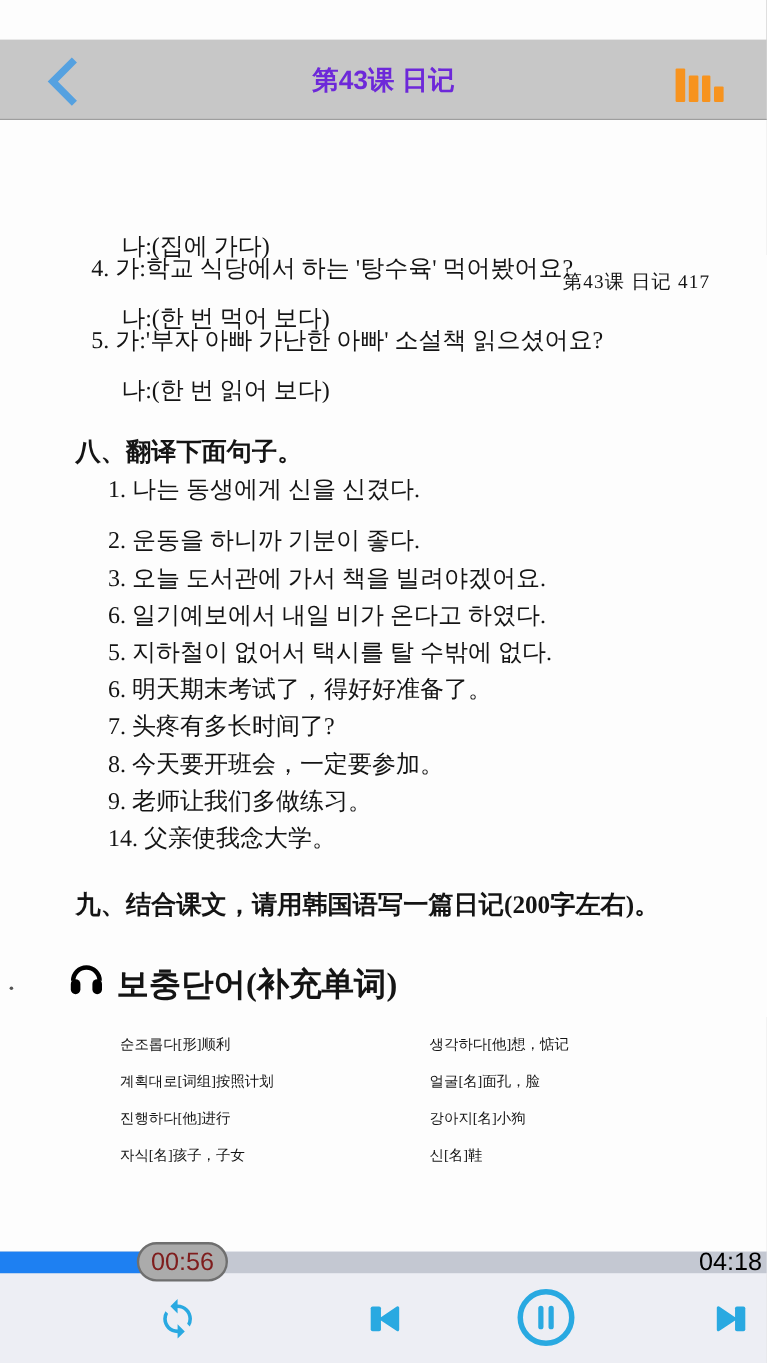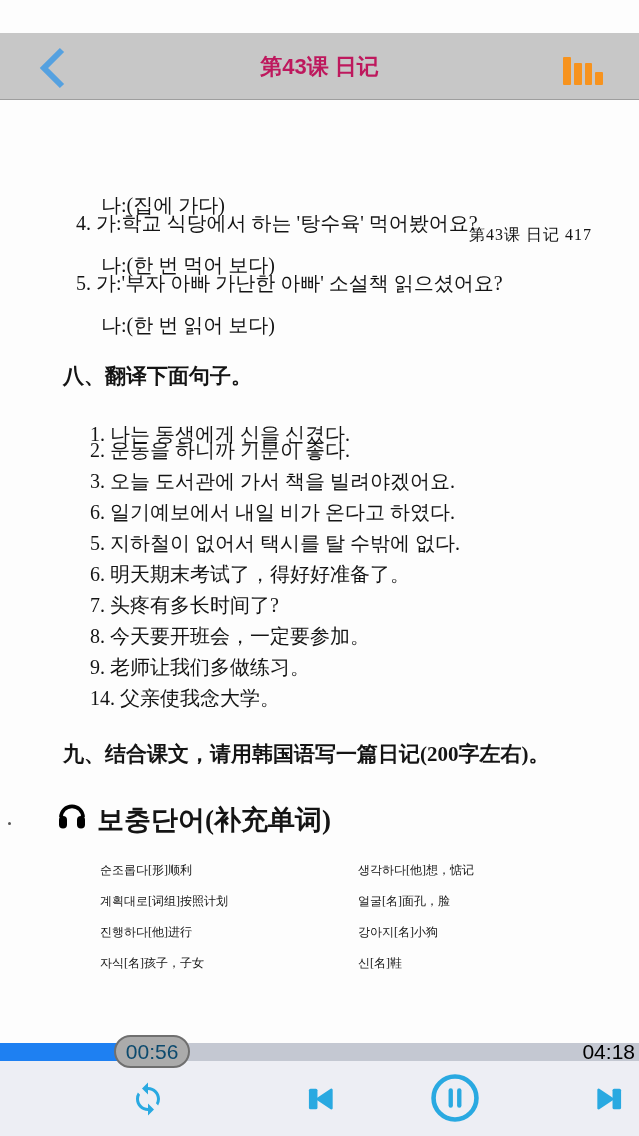--- a/index.html
+++ b/index.html
@@ -28,21 +28,21 @@
   .battery-nub{position:absolute;right:-4px;top:3px;width:2.5px;height:5px;background:#6e6e6e;border-radius:0 2px 2px 0;}
 
   
   .nav-bar{
     position:absolute;top:33px;left:0;right:0;height:67px;
     background:#c7c7c7;border-bottom:1px solid #9e9e9e;box-sizing:border-box;
   }
   .nav-title{
     position:absolute;left:0;right:0;top:0;height:67px;
     display:flex;align-items:center;justify-content:center;
-    font-size:22px;font-weight:bold;color:#be185d;
+    font-size:22px;font-weight:bold;color:#6d28d9;
   }
   .back-button{position:absolute;left:36px;top:14px;width:36px;height:42px;cursor:pointer;background:none;border:none;padding:0;}
   .stats-button{position:absolute;right:36px;top:18px;width:40px;height:34px;background:none;border:none;padding:0;cursor:pointer;display:flex;align-items:flex-end;gap:3px;}
   .stats-button .bar{width:8px;background:#f7931e;border-radius:1px;}
   .bar1{height:28px;} .bar2{height:22px;} .bar3{height:22px;} .bar4{height:13px;}
 
   
   .scan{
     position:absolute;top:100px;left:0;right:0;height:943px;
     background:#fdfdfd;color:#141414;
@@ -61,21 +61,21 @@
   .scan-dot{position:absolute;left:8px;top:722px;width:3px;height:3px;background:#555;border-radius:50%;}
 
   
   .player{position:absolute;left:0;right:0;bottom:0;height:93px;background:#edeef4;}
   .progress{position:absolute;top:0;left:0;right:0;height:18px;background:#c4c8d2;cursor:pointer;}
   .progress-fill{height:100%;background:#1e80f2;}
   .time-pill{
     position:absolute;top:-8px;height:33px;min-width:76px;box-sizing:border-box;
     background:#ababab;border:2.5px solid #6f6f6f;border-radius:17px;
     display:flex;align-items:center;justify-content:center;
-    font-size:21px;color:#0c4a6e;padding:0 10px;cursor:grab;
+    font-size:21px;color:#7f1d1d;padding:0 10px;cursor:grab;
   }
   .time-total{position:absolute;right:4px;top:-2px;font-size:21px;color:#000;line-height:22px;}
   .controls{position:absolute;left:0;right:0;top:18px;bottom:0;}
   .ctrl{position:absolute;background:none;border:none;padding:0;cursor:pointer;transform:translate(-50%,-50%);}
   .ctrl svg{display:block;}
   .ctrl-refresh{left:148px;top:38px;}
   .ctrl-prev{left:320px;top:38px;}
   .ctrl-pause{left:455px;top:37px;}
   .ctrl-next{left:610px;top:38px;}
 </style>
@@ -106,21 +106,21 @@
     <div class="scan-header">第43课 日记  417</div>
 
     <div class="dlg ans" style="top:82px">나:(집에 가다)</div>
     <div class="dlg num" style="top:110px">4. 가:학교 식당에서 하는 '탕수육' 먹어봤어요?</div>
     <div class="dlg ans" style="top:142px">나:(한 번 먹어 보다)</div>
     <div class="dlg num" style="top:170px">5. 가:'부자 아빠 가난한 아빠' 소설책 읽으셨어요?</div>
     <div class="dlg ans" style="top:202px">나:(한 번 읽어 보다)</div>
 
     <div class="sec-heading" style="top:262px">八、翻译下面句子。</div>
 
-    <div class="ex-item" style="top:321px">1. 나는 동생에게 신을 신겼다.</div>
+    <div class="ex-item" style="top:294px">1. 나는 동생에게 신을 신겼다.</div>
     <div class="ex-item" style="top:337px">2. 운동을 하니까 기분이 좋다.</div>
     <div class="ex-item" style="top:368px">3. 오늘 도서관에 가서 책을 빌려야겠어요.</div>
     <div class="ex-item" style="top:399px">6. 일기예보에서 내일 비가 온다고 하였다.</div>
     <div class="ex-item" style="top:430px">5. 지하철이 없어서 택시를 탈 수밖에 없다.</div>
     <div class="ex-item" style="top:461px">6. 明天期末考试了，得好好准备了。</div>
     <div class="ex-item" style="top:492px">7. 头疼有多长时间了?</div>
     <div class="ex-item" style="top:523px">8. 今天要开班会，一定要参加。</div>
     <div class="ex-item" style="top:554px">9. 老师让我们多做练习。</div>
     <div class="ex-item" style="top:585px">14. 父亲使我念大学。</div>
 

